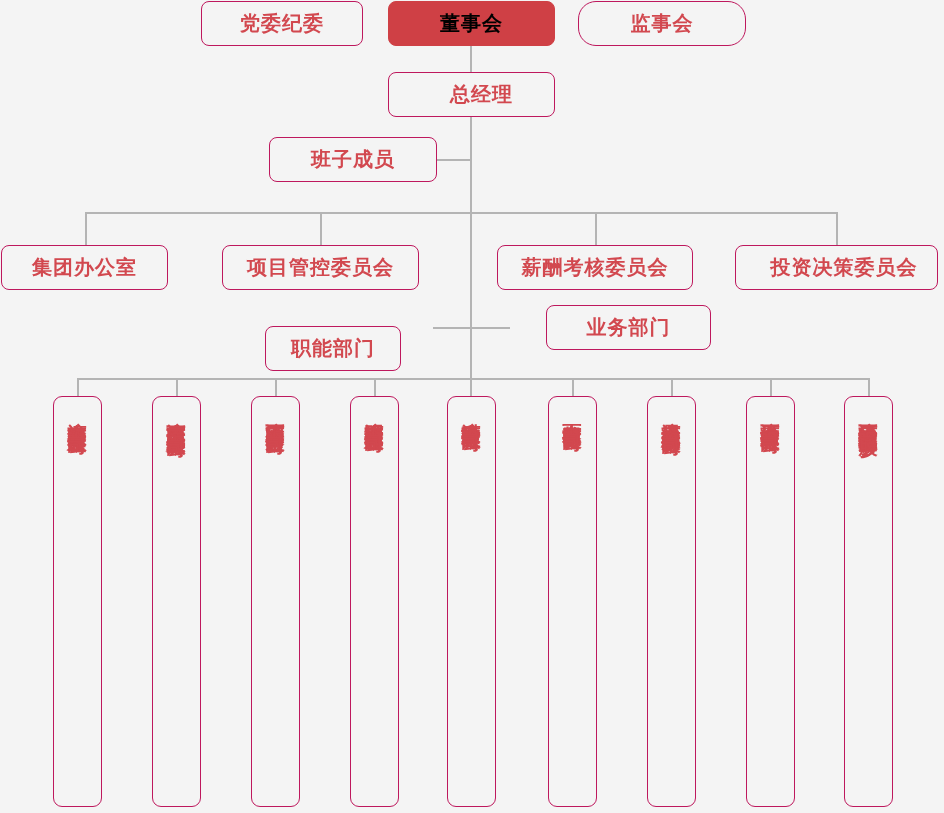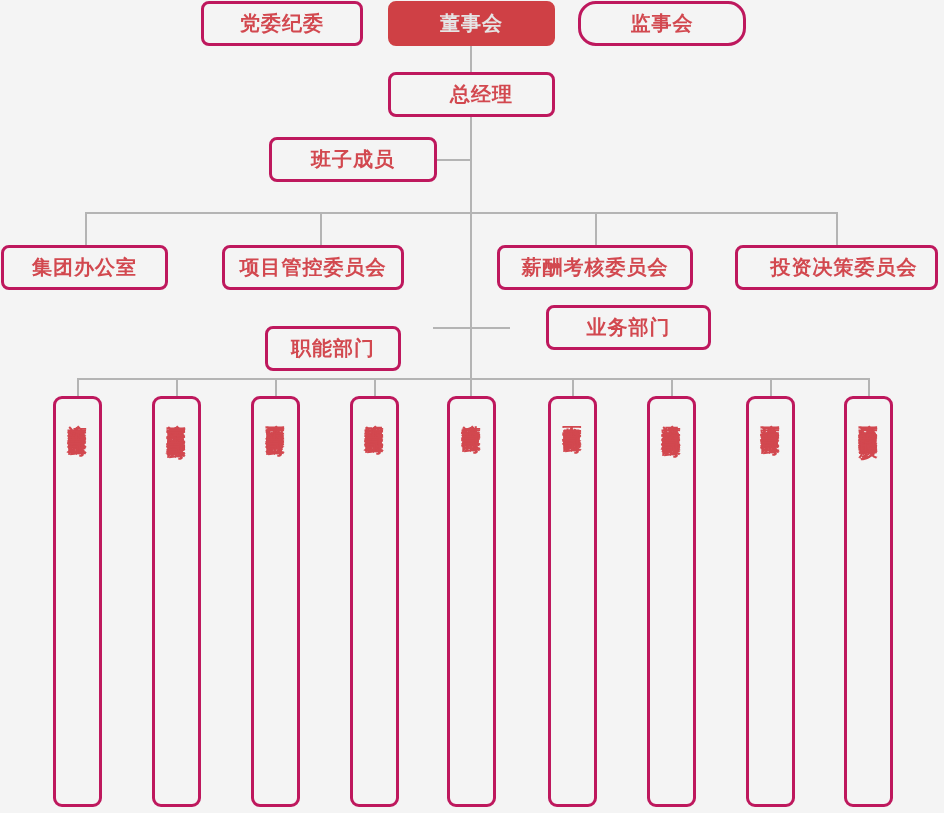--- a/index.html
+++ b/index.html
@@ -24,40 +24,40 @@
     position: absolute;
     background: #b4b4b4;
   }
   .line.v { width: 2px; }
   .line.h { height: 2px; }
 
   
   .node {
     position: absolute;
     box-sizing: border-box;
-    border: 3px solid #be185d;
+    border: 1px solid #be185d;
     border-radius: 8px;
     background: #f4f4f4;
     color: #d2484f;
     display: flex;
     align-items: center;
     justify-content: center;
     text-align: center;
     font-weight: bold;
     letter-spacing: 1px;
     user-select: none;
   }
   .node.h-node {
     height: 45px;
     font-size: 20px;
   }
   .node.highlight {
     background: #cf4045;
     border-color: #cf4045;
-    color: #e5e5e5;
+    color: #000000;
   }
 
   
   .node.v-node {
     top: 396px;
     height: 411px;
     width: 49px;
     border-radius: 9px;
     align-items: flex-start;
     justify-content: center;
@@ -108,21 +108,21 @@
   <div class="node h-node highlight" style="left:388px; top:1px; width:167px;">董事会</div>
 
   <div class="node h-node" style="left:578px; top:1px; width:168px;border-radius:18px;">监事会</div>
 
   <div class="node h-node" style="left:388px; top:72px; width:167px;padding-left:20px;">总经理</div>
 
   <div class="node h-node" style="left:269px; top:137px; width:168px;">班子成员</div>
 
   <div class="node h-node" style="left:1px; top:245px; width:167px;">集团办公室</div>
 
-  <div class="node h-node" style="left:222px; top:245px; width:182px;">项目管控委员会</div>
+  <div class="node h-node" style="left:222px; top:245px; width:197px;">项目管控委员会</div>
 
   <div class="node h-node" style="left:497px; top:245px; width:196px;">薪酬考核委员会</div>
 
   <div class="node h-node" style="left:735px; top:245px; width:203px;padding-left:15px;">投资决策委员会</div>
 
   <div class="node h-node" style="left:265px; top:305px; width:136px;margin-top:21px;">职能部门</div>
 
   <div class="node h-node" style="left:510px; top:305px; width:165px;margin-left:36px;">业务部门</div>
 
   <div class="node v-node" style="left:53px;">

